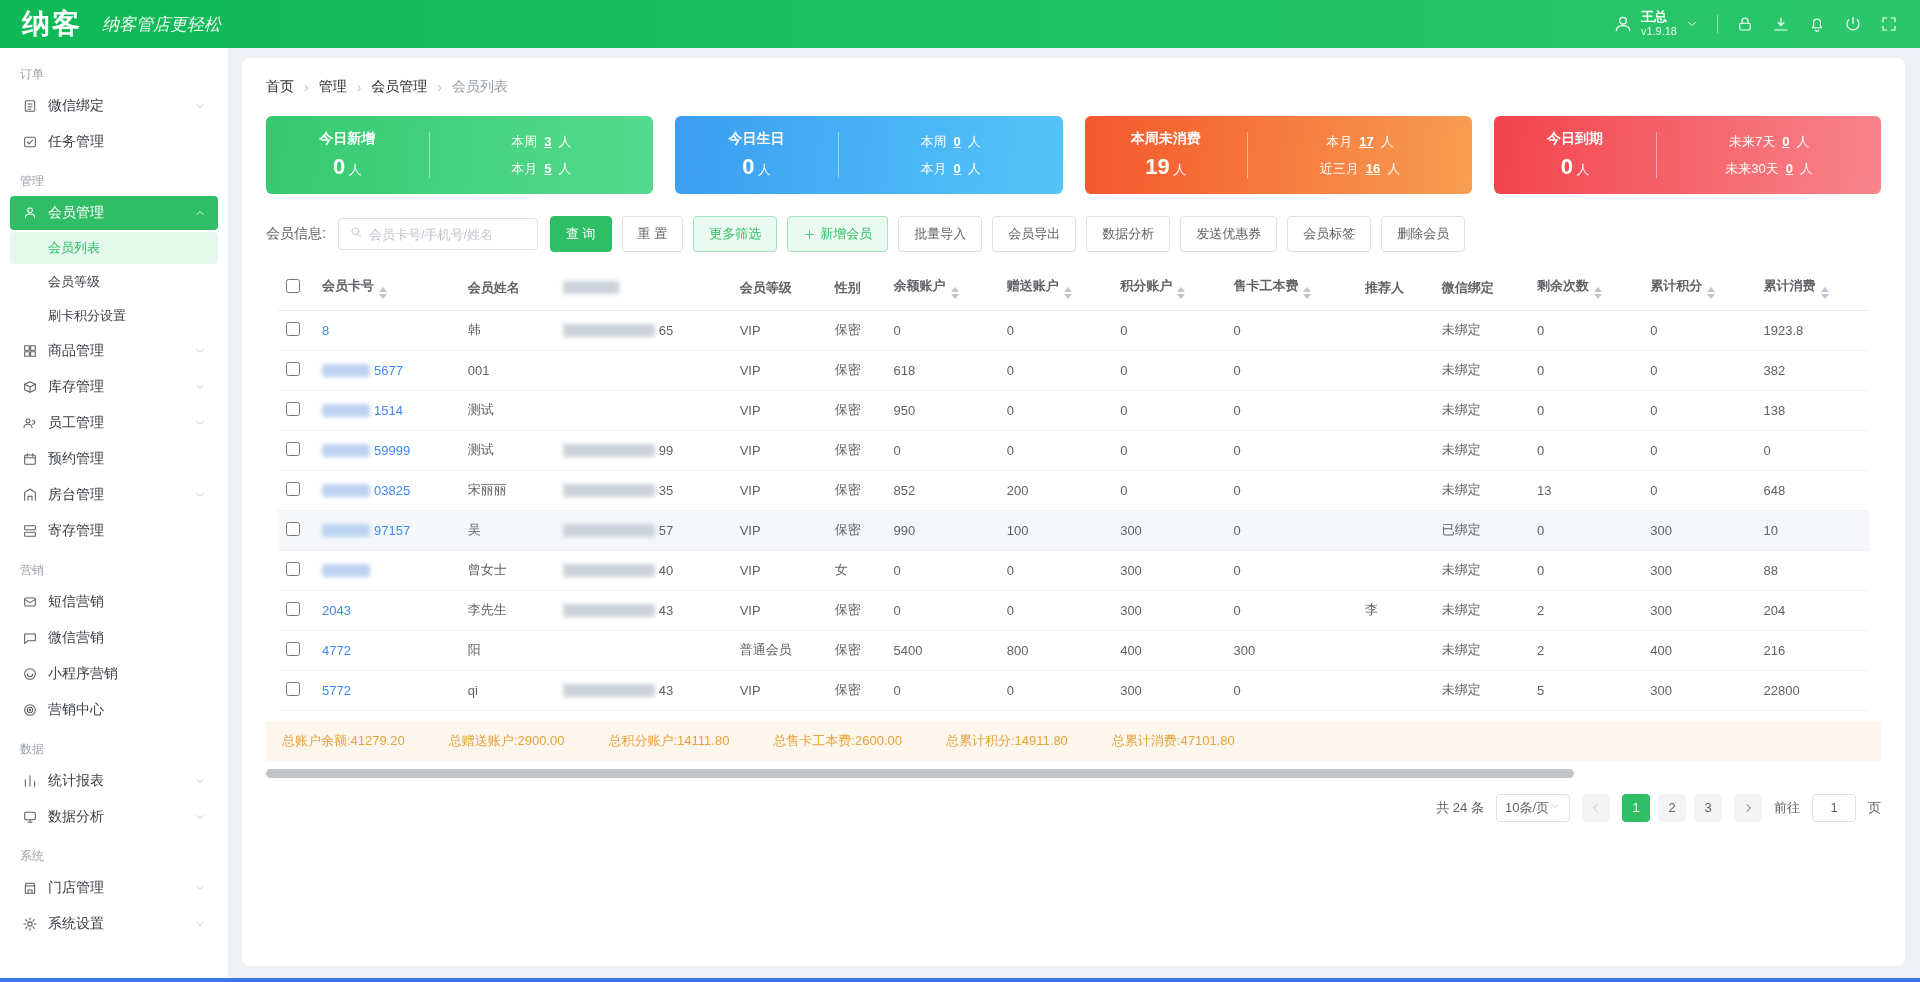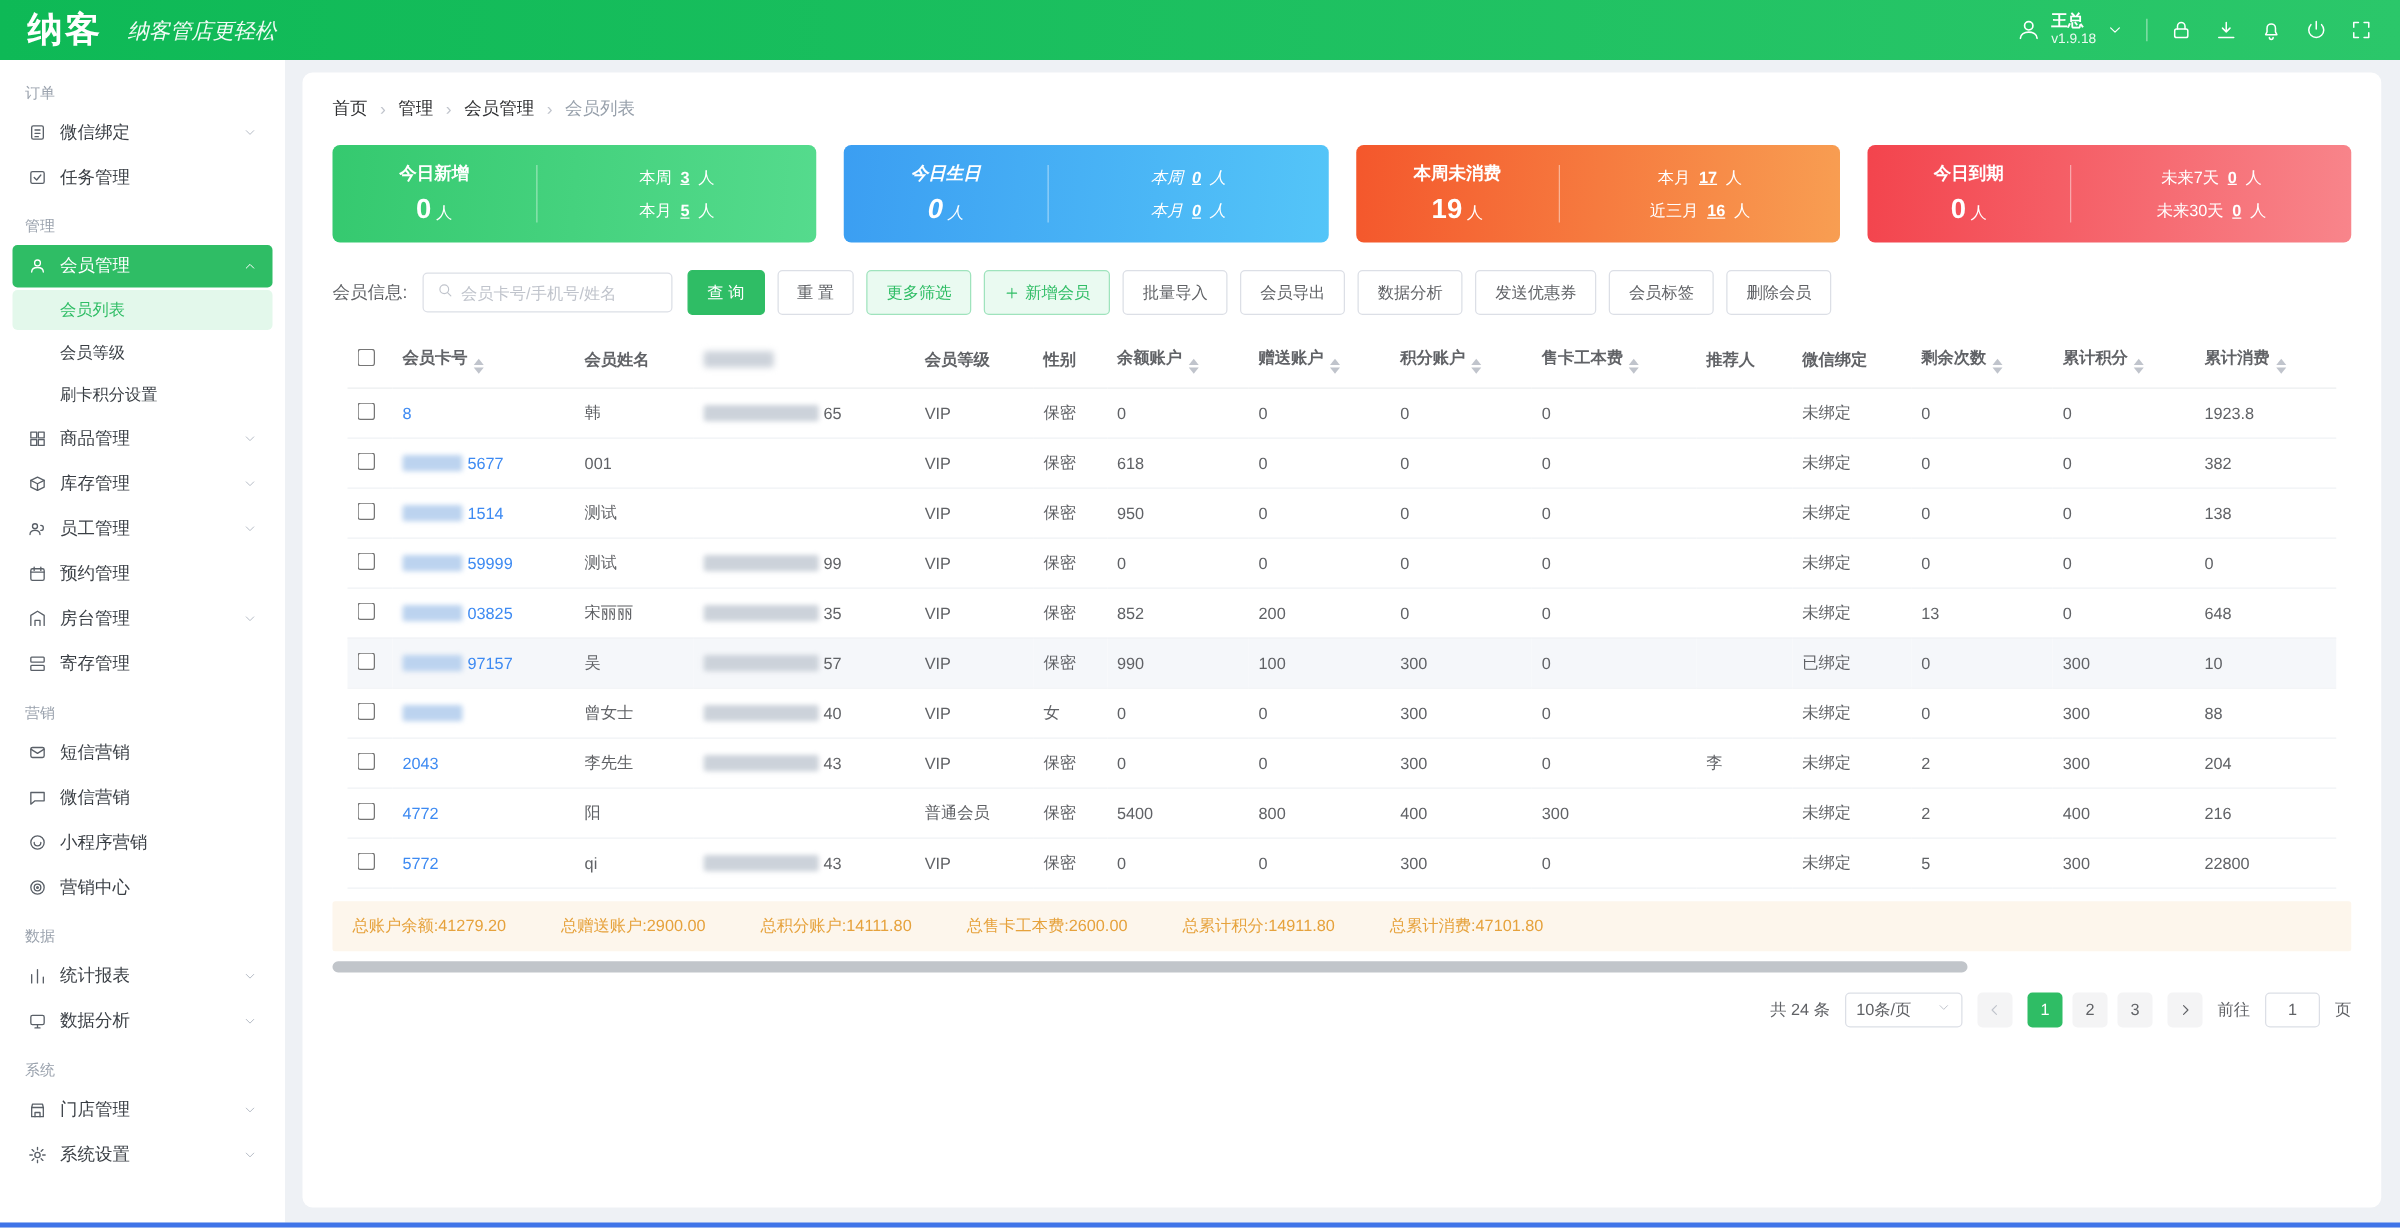--- a/index.html
+++ b/index.html
@@ -42,21 +42,21 @@
   .breadcrumb { display:flex; align-items:center; gap:10px; padding:20px 24px 16px; font-size:14px; }
   .bc-item { color:#303133; cursor:pointer; }
   .bc-item.last { color:#97a0ab; cursor:default; }
   .bc-sep { color:#c0c4cc; font-size:14px; }
 
   
   .stat-cards { display:flex; gap:22px; padding:4px 24px 0; }
   .stat-card { flex:1; height:78px; border-radius:6px; color:#fff;
     display:flex; align-items:center; }
   .stat-card.green  { background:linear-gradient(95deg,var(--card-green-start),var(--card-green-end)); }
-  .stat-card.blue   { background:linear-gradient(95deg,var(--card-blue-start),var(--card-blue-end));font-style:italic; }
+  .stat-card.blue   { background:linear-gradient(95deg,var(--card-blue-start),var(--card-blue-end)); }
   .stat-card.orange { background:linear-gradient(95deg,var(--card-orange-start),var(--card-orange-end)); }
   .stat-card.red    { background:linear-gradient(95deg,var(--card-red-start),var(--card-red-end)); }
   .sc-left { width:42%; text-align:center; }
   .sc-title { font-size:14px; margin-bottom:6px; font-weight:bold; }
   .sc-value .num { font-size:22px; font-weight:bold; }
   .sc-value .unit { font-size:13px; }
   .sc-divider { width:1px; height:46px; background:rgba(255,255,255,.45); }
   .sc-right { flex:1; display:flex; flex-direction:column; gap:9px; align-items:center; }
   .sc-row { display:flex; align-items:center; gap:7px; font-size:13px; }
   .sc-row .val { color:#fff; font-weight:bold; text-decoration:underline; cursor:pointer; }
@@ -103,21 +103,21 @@
 
   
   .hscroll { margin:8px 24px 0; height:9px; position:relative; }
   .hscroll .thumb { position:absolute; left:0; top:0; height:9px; width:81%;
     background:#c1c5ca; border-radius:5px; cursor:grab; }
 
   
   .pagination { margin:16px 24px 0; display:flex; justify-content:flex-end; align-items:center;
     gap:12px; font-size:13px; color:#606266; }
   .pg-select { height:28px; border:1px solid #dcdfe6; border-radius:4px; display:flex;
-    align-items:center; gap:20px; padding:0 8px; color:#606266; cursor:pointer; background:#fff; }
+    align-items:center; gap:0; padding:0 8px; color:#606266; cursor:pointer; background:#fff; }
   .pg-select svg { color:#c0c4cc; }
   .nav-btn { width:28px; height:28px; border:none; border-radius:4px; background:#f4f4f5;
     display:flex; align-items:center; justify-content:center; cursor:pointer; color:#606266; }
   .nav-btn.disabled { color:#c0c4cc; }
   .pager-pages { display:flex; gap:8px; }
   .page { min-width:28px; height:28px; border:none; border-radius:4px; background:#f4f4f5;
     color:#606266; font-size:13px; cursor:pointer; font-family:inherit; }
   .page.active { background:var(--primary); color:#fff; }
   .goto-input { width:44px; height:28px; border:1px solid #dcdfe6; border-radius:4px;
     text-align:center; font-size:13px; color:#606266; outline:none; font-family:inherit; }

